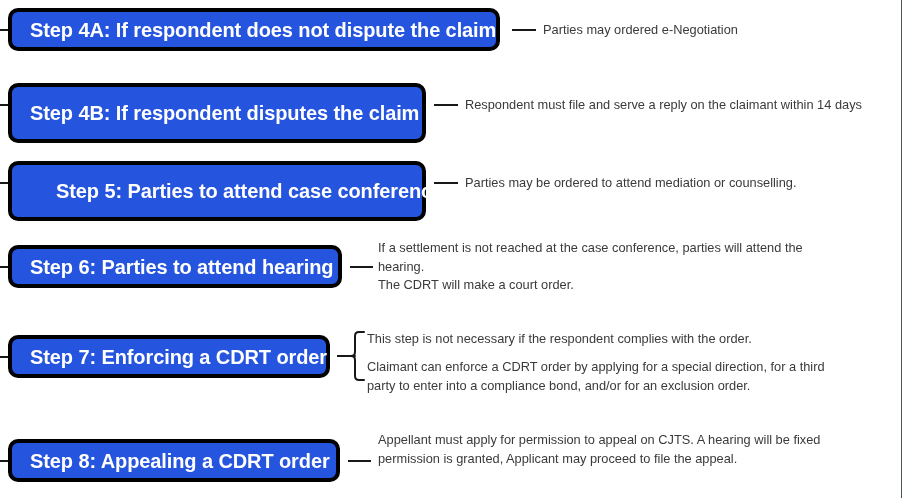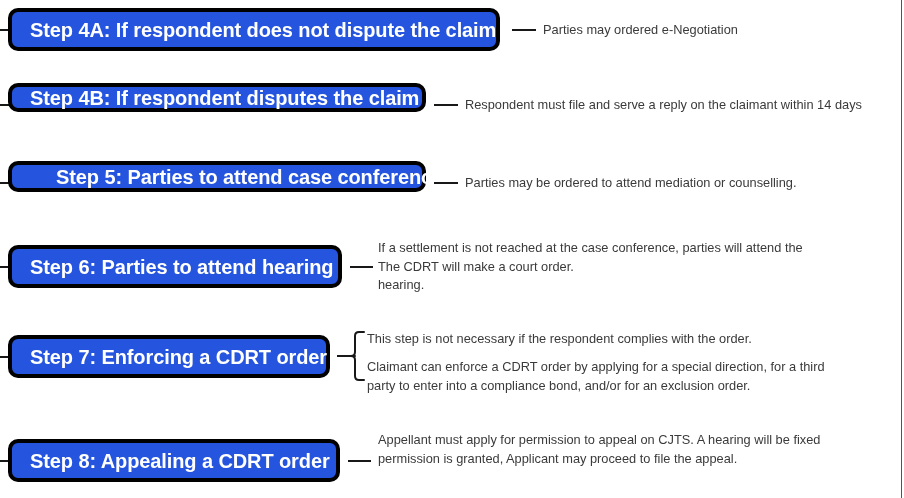--- a/index.html
+++ b/index.html
@@ -92,50 +92,50 @@
       <span class="box-label">Step 4A: If respondent does not dispute the claim</span>
     </div>
     <div class="stub-right" style="left:512px; top:29px; width:24px;"></div>
     <div class="desc" style="left:543px; top:21px; width:340px;">
       <span class="desc-line">Parties may ordered e-Negotiation</span>
     </div>
   </div>
 
   <div class="step-row">
     <div class="stub-left" style="top:104px;"></div>
-    <div class="step-box" style="left:8px; top:83px; width:418px; height:29px;">
+    <div class="step-box" style="left:8px; top:83px; width:418px; height:60px;">
       <span class="box-label">Step 4B: If respondent disputes the claim</span>
     </div>
     <div class="stub-right" style="left:434px; top:104px; width:24px;"></div>
     <div class="desc" style="left:465px; top:96px; width:436px;">
       <span class="desc-line">Respondent must file and serve a reply on the claimant within 14 days</span>
     </div>
   </div>
 
   <div class="step-row">
     <div class="stub-left" style="top:182px;"></div>
-    <div class="step-box" style="left:8px; top:161px; width:418px; height:31px;padding-left:44px;">
+    <div class="step-box" style="left:8px; top:161px; width:418px; height:60px;padding-left:44px;">
       <span class="box-label">Step 5: Parties to attend case conference</span>
     </div>
     <div class="stub-right" style="left:434px; top:182px; width:24px;"></div>
     <div class="desc" style="left:465px; top:174px; width:400px;">
       <span class="desc-line">Parties may be ordered to attend mediation or counselling.</span>
     </div>
   </div>
 
   <div class="step-row">
     <div class="stub-left" style="top:266px;"></div>
     <div class="step-box" style="left:8px; top:245px; width:334px; height:43px;">
       <span class="box-label">Step 6: Parties to attend hearing</span>
     </div>
     <div class="stub-right" style="left:350px; top:266px; width:23px;"></div>
     <div class="desc" style="left:378px; top:239px; width:510px;">
       <span class="desc-line">If a settlement is not reached at the case conference, parties will attend the</span>
+      <span class="desc-line">hearing.</span>
       <span class="desc-line">The CDRT will make a court order.</span>
-      <span class="desc-line">hearing.</span>
     </div>
   </div>
 
   <div class="step-row">
     <div class="stub-left" style="top:356px;"></div>
     <div class="step-box" style="left:8px; top:335px; width:322px; height:43px;">
       <span class="box-label">Step 7: Enforcing a CDRT order</span>
     </div>
     <div class="bracket" style="left:337px; top:330px; width:28px; height:52px;">
       <svg width="28" height="52" viewBox="0 0 28 52" fill="none">

